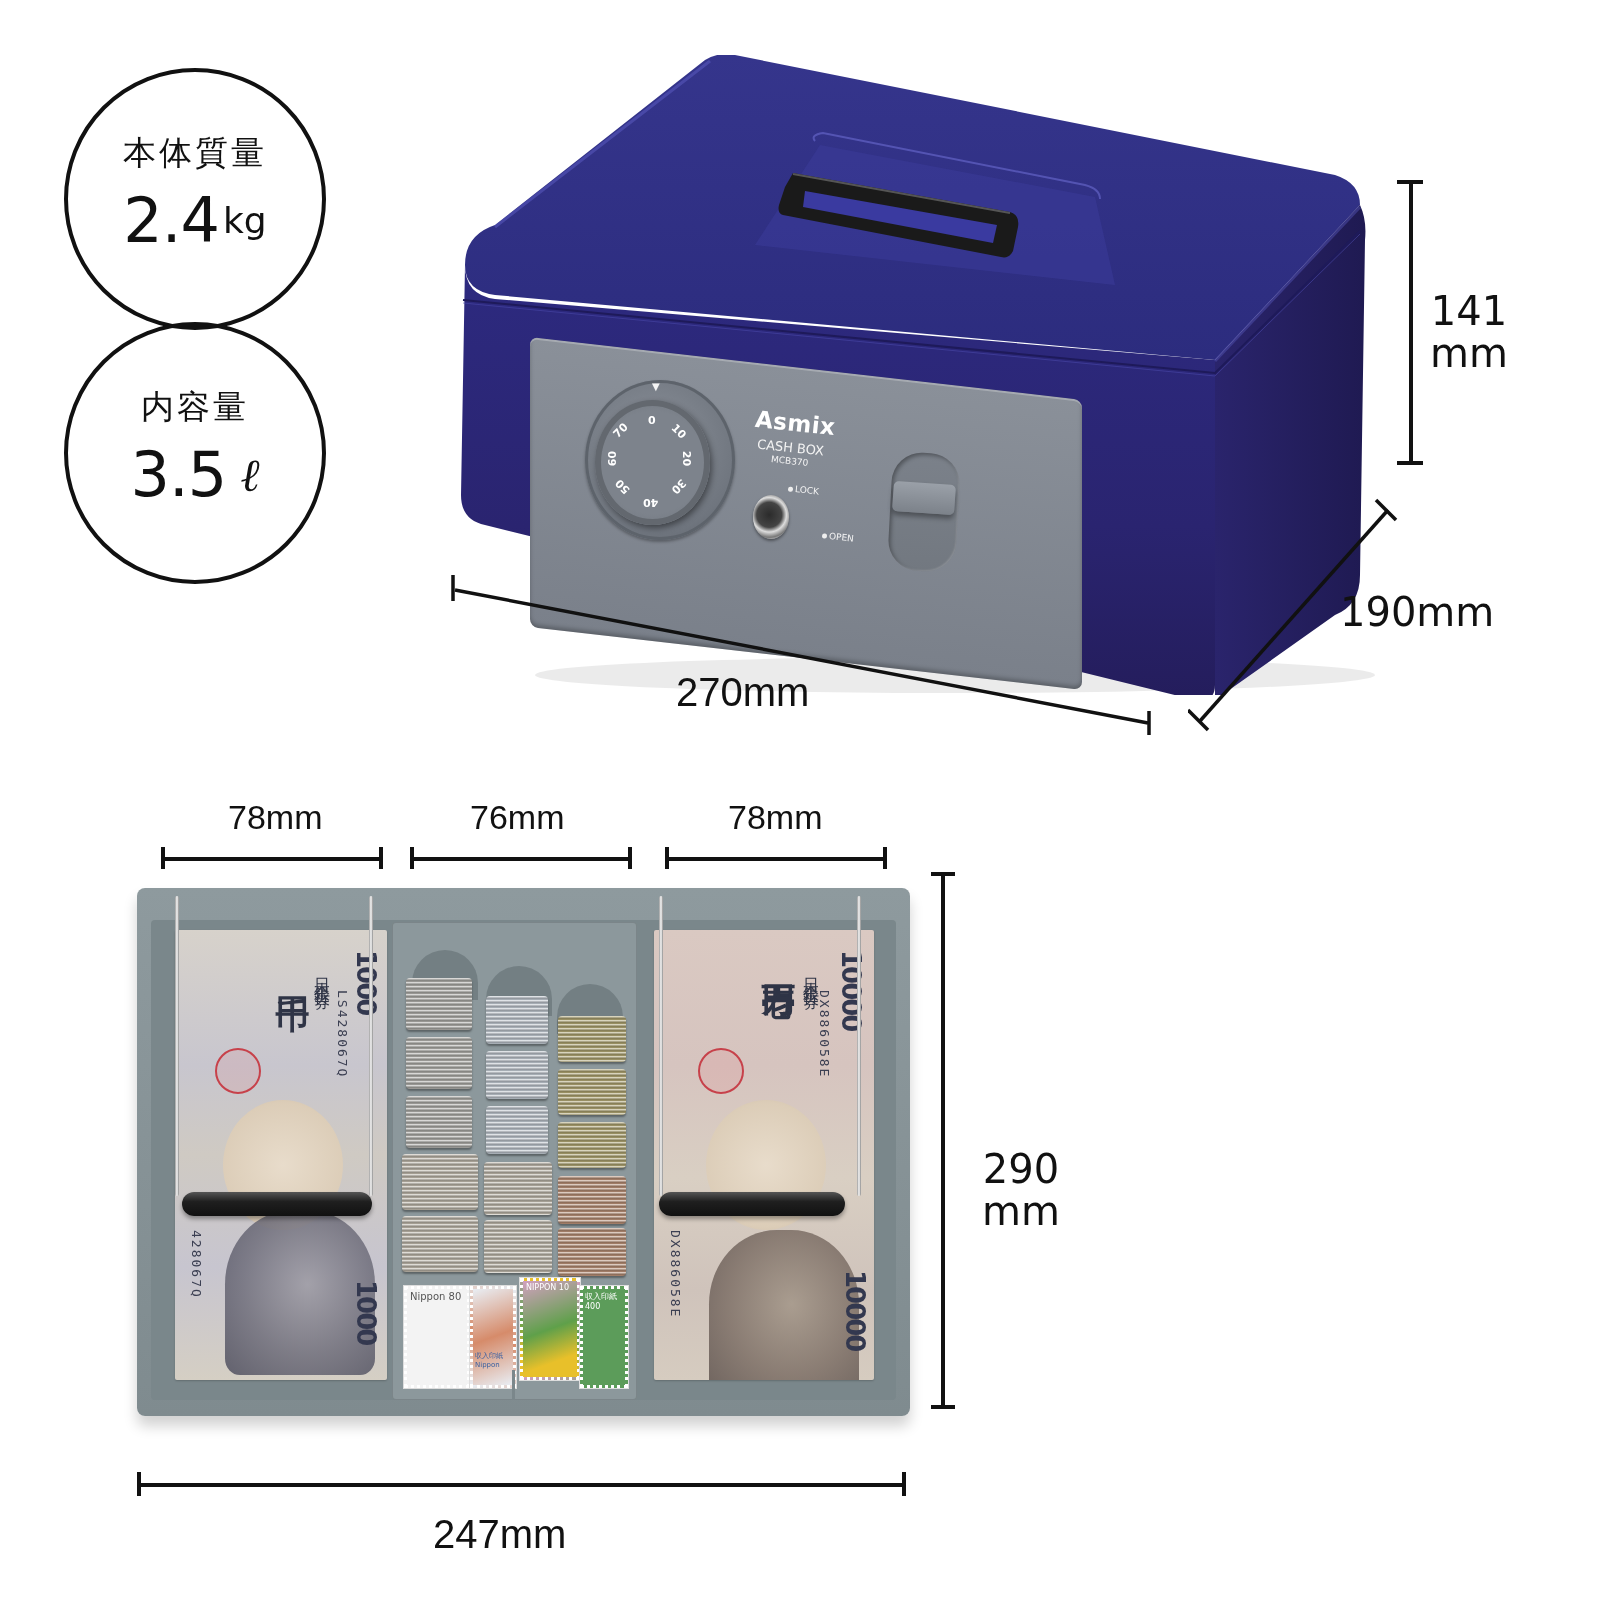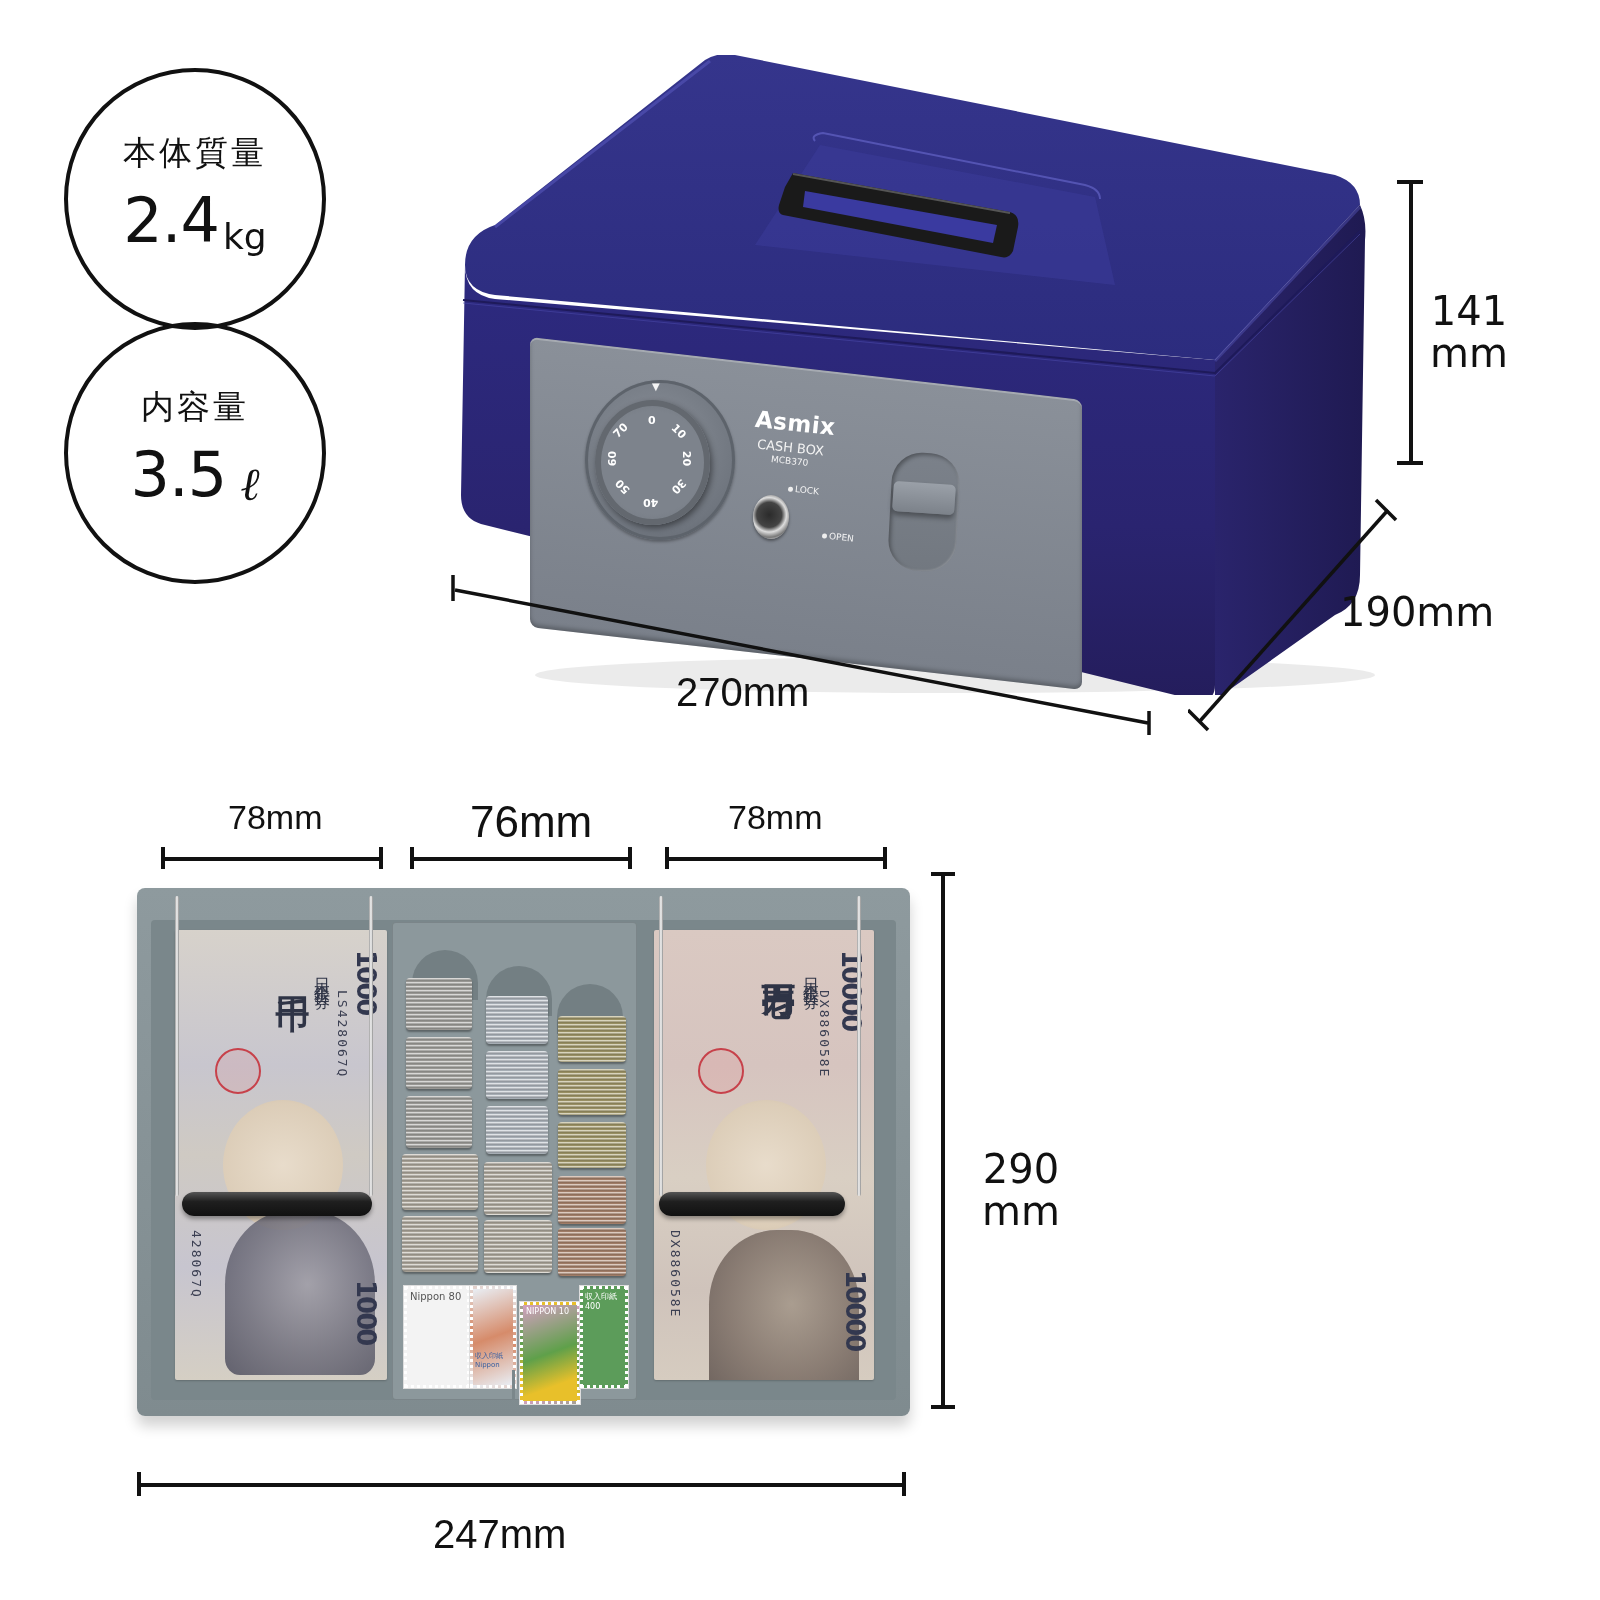--- a/index.html
+++ b/index.html
@@ -5,21 +5,21 @@
     * { box-sizing: border-box; margin: 0; padding: 0; }
     html, body { width: 1600px; height: 1600px; background: #ffffff; overflow: hidden; }
     body { position: relative; font-family: "DejaVu Sans", "Liberation Sans", sans-serif; color: #111; }
 
     
     .spec-circle {
       position: absolute; width: 262px; height: 262px; border: 4px solid #111; border-radius: 50%;
       display: flex; flex-direction: column; align-items: center; justify-content: center;
     }
     .spec-label { font-size: 33px; letter-spacing: 3px; font-weight: 400; margin-top: -10px; }
-    .spec-value { margin-top: 8px; display: flex; align-items: flex-end; }
+    .spec-value { margin-top: 8px; display: flex; align-items: center; }
     .spec-num { font-size: 62px; letter-spacing: -1px; }
     .spec-unit { font-size: 36px; margin-left: 4px; }
     .spec-unit.liter { font-family: "DejaVu Serif", serif; font-style: italic; font-size: 46px; margin-left: 14px; }
 
     
     .dim { position: absolute; background: #111; }
     .dim-label { position: absolute; font-family: "Liberation Sans", sans-serif; font-size: 40px; color: #111; line-height: 1; }
     .dim-stack { text-align: center; line-height: 1.05; font-family: "DejaVu Sans", sans-serif; font-size: 40px; }
 
     
@@ -219,21 +219,21 @@
 <div class="dim-label" style="left:676px; top:672px;">270mm</div>
 
 <svg style="position:absolute; left:1188px; top:496px;" width="210" height="240" viewBox="0 0 210 240">
   <line x1="12" y1="225" x2="200" y2="14" stroke="#111" stroke-width="3.5"></line>
   <line x1="0" y1="214" x2="20" y2="234" stroke="#111" stroke-width="3.5"></line>
   <line x1="188" y1="4" x2="208" y2="24" stroke="#111" stroke-width="3.5"></line>
 </svg>
 <div class="dim-label" style="left:1340px; top:592px; font-family:'DejaVu Sans', sans-serif;">190mm</div>
 
 <div class="dim-label" style="left:228px; top:800px; font-size:34px;">78mm</div>
-<div class="dim-label" style="left:470px; top:800px; font-size:44px;">76mm</div>
+<div class="dim-label" style="left:470px; top:800px; font-size:34px;">76mm</div>
 <div class="dim-label" style="left:728px; top:800px; font-size:34px;">78mm</div>
 
 <div class="dim" style="left:163px; top:857px; width:219px; height:3.5px;"></div>
 <div class="dim" style="left:161px; top:847px; width:3.5px; height:22px;"></div>
 <div class="dim" style="left:379px; top:847px; width:3.5px; height:22px;"></div>
 
 <div class="dim" style="left:412px; top:857px; width:219px; height:3.5px;"></div>
 <div class="dim" style="left:410px; top:847px; width:3.5px; height:22px;"></div>
 <div class="dim" style="left:628px; top:847px; width:3.5px; height:22px;"></div>
 
@@ -281,21 +281,21 @@
     <div class="coin-stack coin-brass" style="left:166px; top:200px; width:68px; height:46px;"></div>
     <div class="coin-stack coin-copper" style="left:166px; top:254px; width:68px; height:48px;"></div>
     <div class="coin-stack coin-copper" style="left:166px; top:306px; width:68px; height:48px;"></div>
 
     <div class="stamp" style="left:12px; top:364px; width:66px; background:#f3f3f3;">
       <span class="stamp-text" style="left:3px; top:2px; color:#555;">Nippon 80</span>
     </div>
     <div class="stamp" style="left:78px; top:364px; width:46px; background:linear-gradient(160deg,#e9eef4,#d68b6a 50%,#e9eef4);">
       <span class="stamp-text" style="left:2px; top:62px; font-size:7px; color:#3a60a0;">収入印紙 Nippon</span>
     </div>
-    <div class="stamp" style="left:128px; top:380px; width:60px; background:linear-gradient(160deg,#d2a0c0,#5fa04a 50%,#e8c02a 80%);">
+    <div class="stamp" style="left:128px; top:356px; width:60px; background:linear-gradient(160deg,#d2a0c0,#5fa04a 50%,#e8c02a 80%);">
       <span class="stamp-text" style="left:3px; top:2px; font-size:8px; color:#fff;">NIPPON 10</span>
     </div>
     <div class="stamp" style="left:188px; top:364px; width:48px; background:#5c9c5a;">
       <span class="stamp-text" style="left:2px; top:2px; font-size:8px; color:#fff;">収入印紙 400</span>
     </div>
     <div class="divider" style="left:120px; top:448px; height:30px;"></div>
   </div>
 
   <div class="note note-10000">
     <div class="note-window" style="left:52px; top:170px;"></div>

